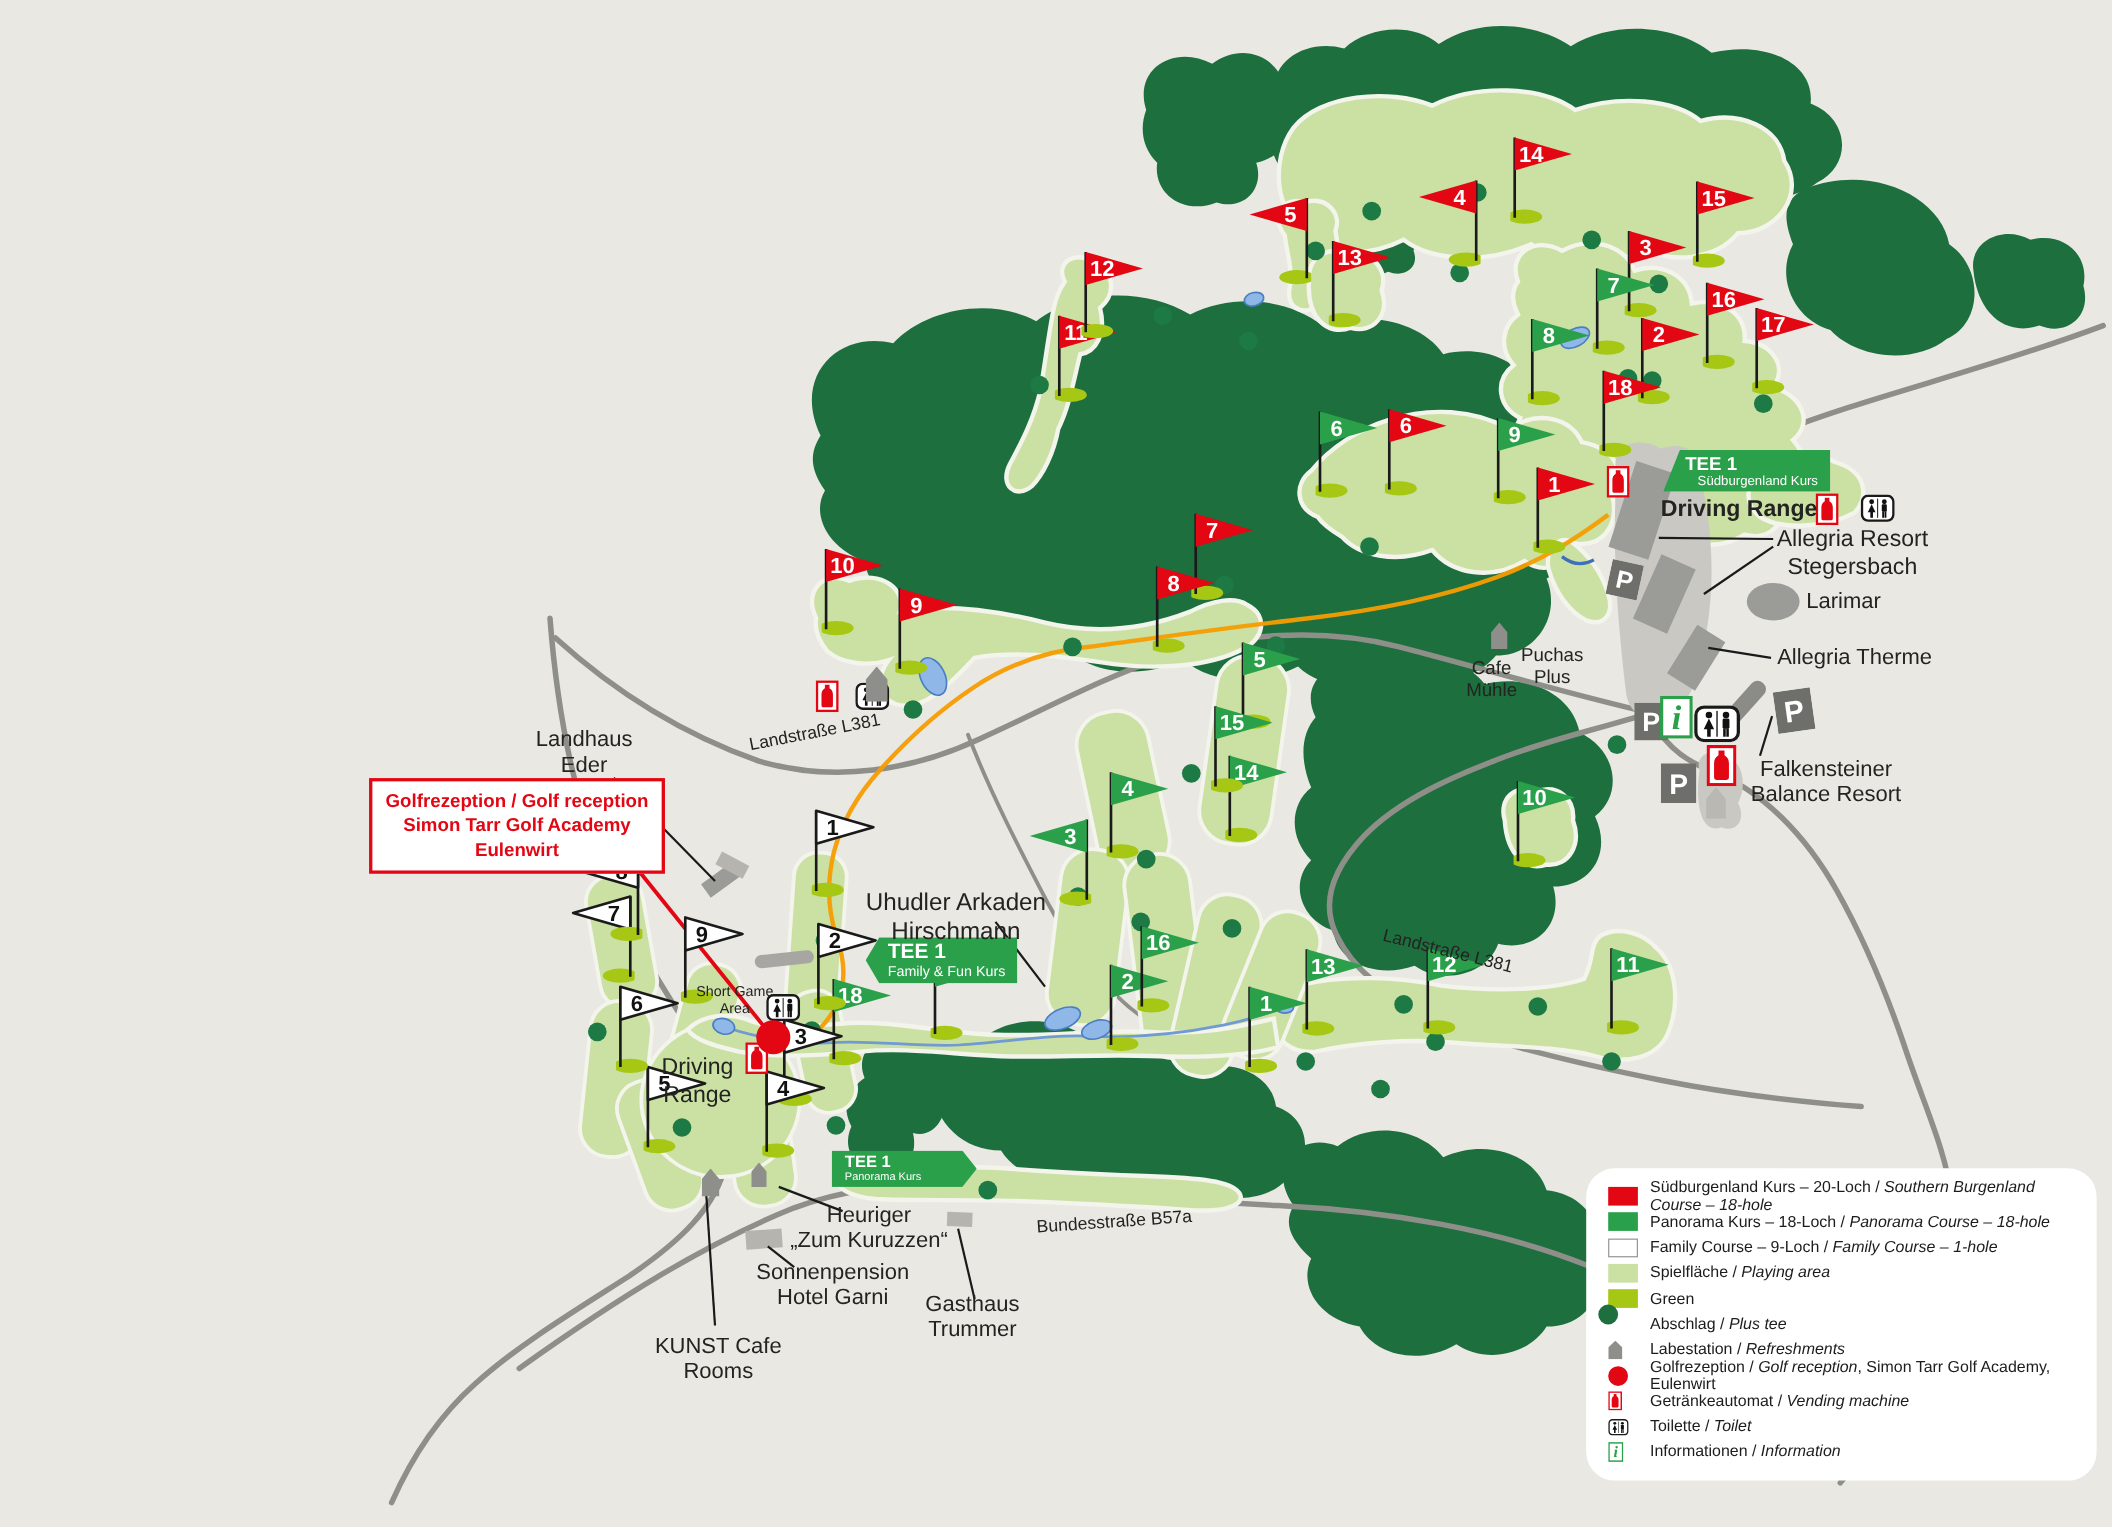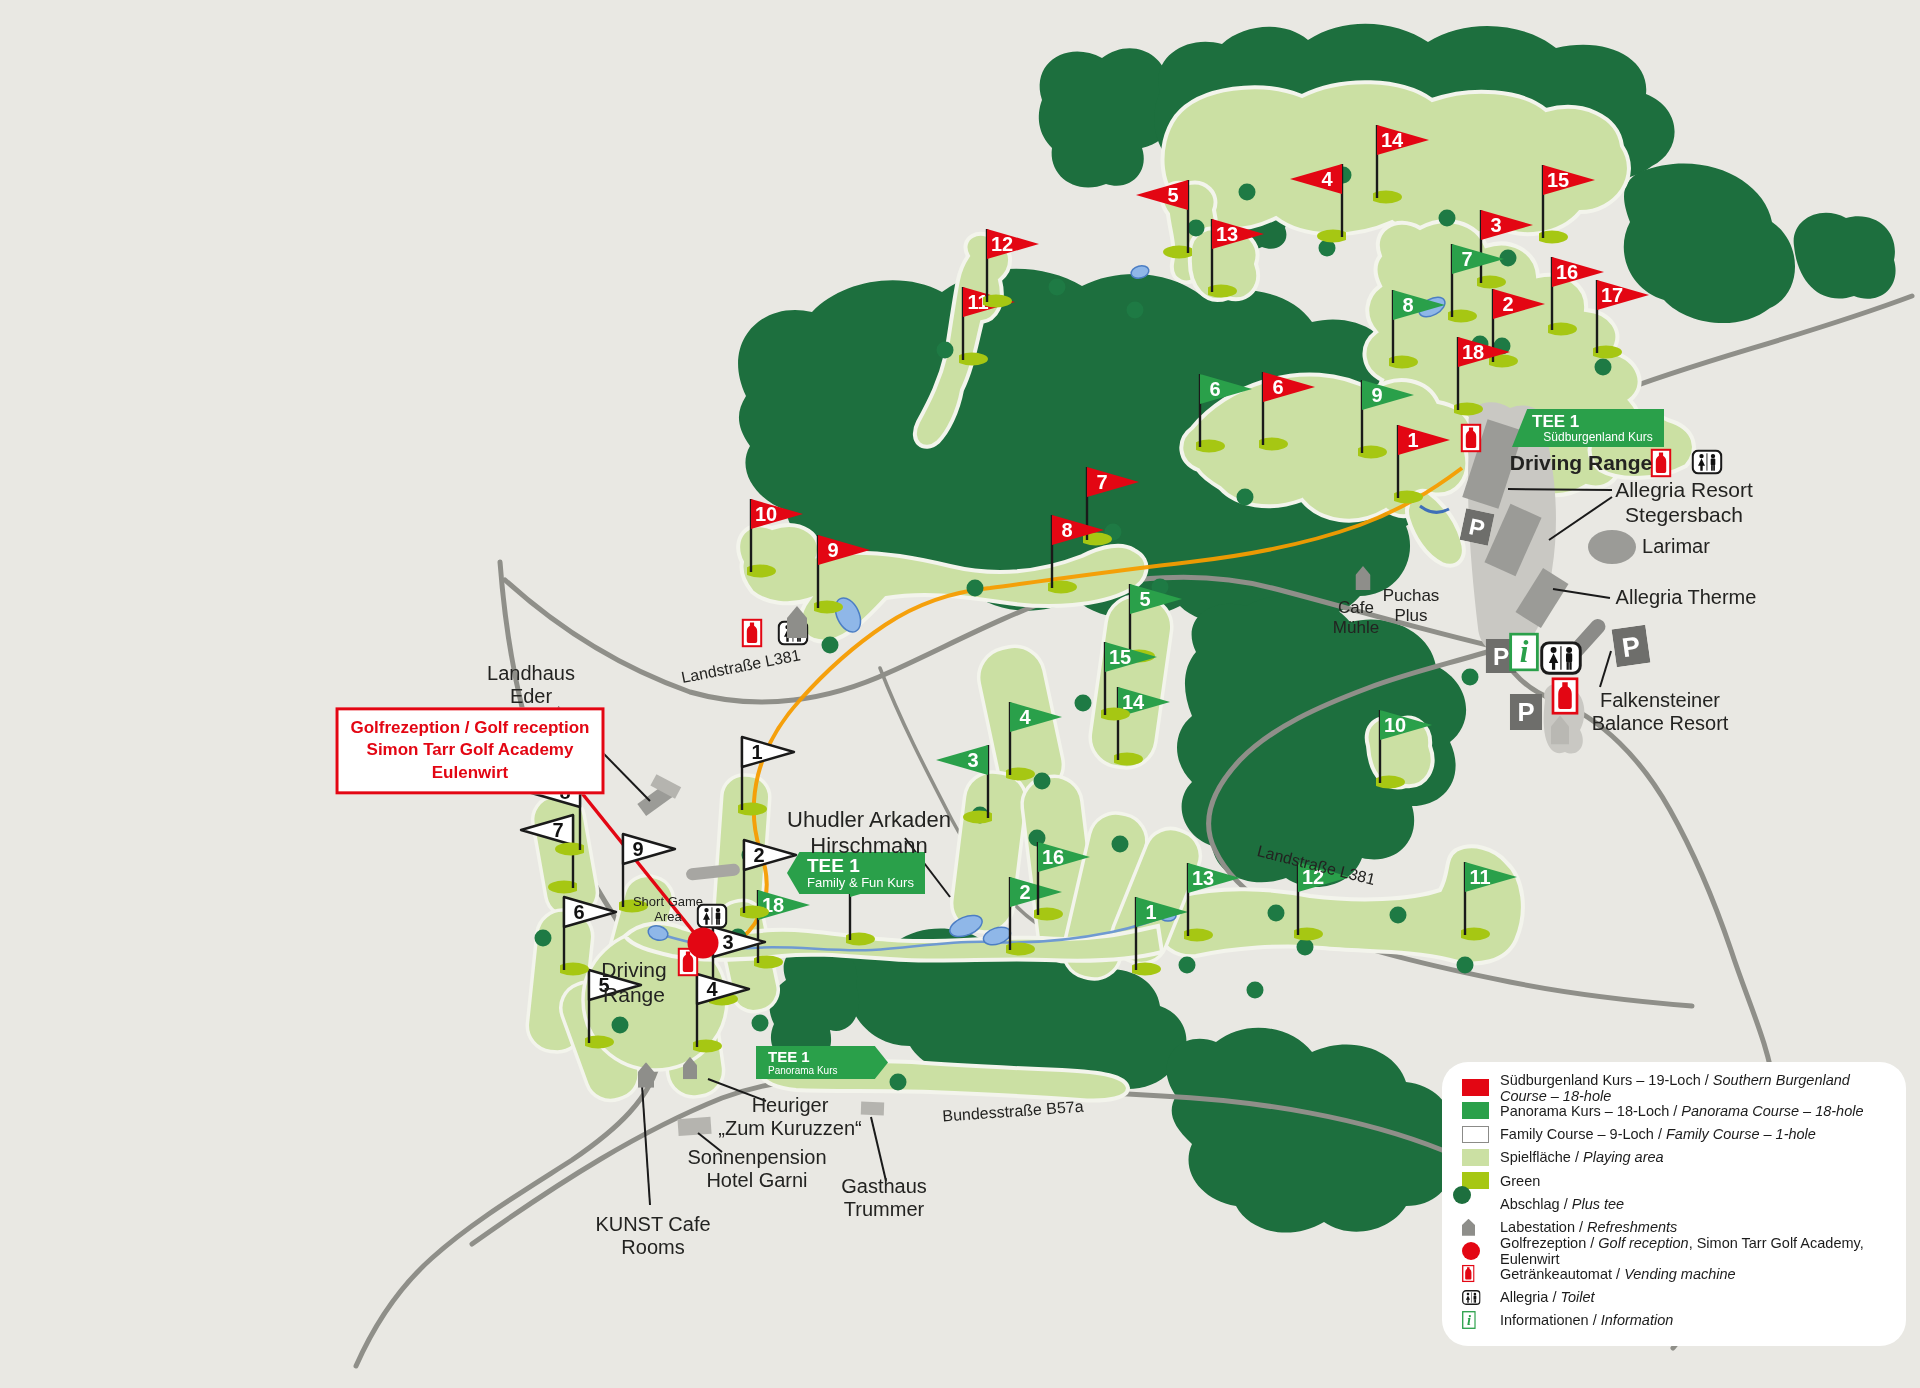--- a/index.html
+++ b/index.html
@@ -614,21 +614,21 @@
       <div class="lbl" style="left: 1013px; top: 1112px; font-size: 16px; transform: translate(-50%, -50%) rotate(-4deg);">Bundesstraße B57a</div>
       <div class="lbl" style="left: 741px; top: 667px; font-size: 16px; transform: translate(-50%, -50%) rotate(-11deg);">Landstraße L381</div>
       <div class="lbl" style="left: 1316px; top: 866px; font-size: 16px; transform: translate(-50%, -50%) rotate(14deg);">Landstraße L381</div>
       <div class="red-box" style="left: 470px; top: 751px;">Golfrezeption / Golf reception<br>Simon Tarr Golf Academy<br>Eulenwirt</div>
     </div>
   <div id="legend">
       <div class="lrow">
         <div class="swbox">
           <div class="sw red"></div>
         </div>
-        <div><span>Südburgenland Kurs – 19-Loch</span> / <em>Southern Burgenland Course – 18-hole</em></div>
+        <div><span>Südburgenland Kurs – 20-Loch</span> / <em>Southern Burgenland Course – 18-hole</em></div>
       </div>
       <div class="lrow">
         <div class="swbox">
           <div class="sw green"></div>
         </div>
         <div><span>Panorama Kurs – 18-Loch</span> / <em>Panorama Course – 18-hole</em></div>
       </div>
       <div class="lrow">
         <div class="swbox">
           <div class="sw white"></div>
@@ -684,21 +684,21 @@
               <circle cx="10" cy="6.6" r="2.2" fill="#111"></circle>
               <path d="M10,9 l-3.5,7.2 h2.3 v5 h2.4 v-5 h2.3 Z" fill="#111"></path>
               <circle cx="21.5" cy="6.6" r="2.2" fill="#111"></circle>
               <rect x="19.2" y="9" width="4.6" height="6.8" rx="1" fill="#111"></rect>
               <rect x="19.6" y="15.6" width="1.7" height="5.6" fill="#111"></rect>
               <rect x="21.7" y="15.6" width="1.7" height="5.6" fill="#111"></rect>
               <rect x="15" y="3.8" width="0.9" height="17.4" fill="#111"></rect>
             </svg>
           </div>
         </div>
-        <div><span>Allegria</span> / <em>Toilet</em></div>
+        <div><span>Toilette</span> / <em>Toilet</em></div>
       </div>
       <div class="lrow">
         <div class="swbox">
           <div class="mini">
             <svg width="23" height="30" viewBox="0 0 23 30">
               <rect x="1.2" y="1.2" width="20.6" height="27.6" fill="#fff" stroke="#2aa04a" stroke-width="2.2"></rect>
               <text x="11.5" y="23" font-family="Liberation Serif, serif" font-size="24" font-style="italic" font-weight="bold" fill="#2aa04a" text-anchor="middle">i</text>
             </svg>
           </div>
         </div>

